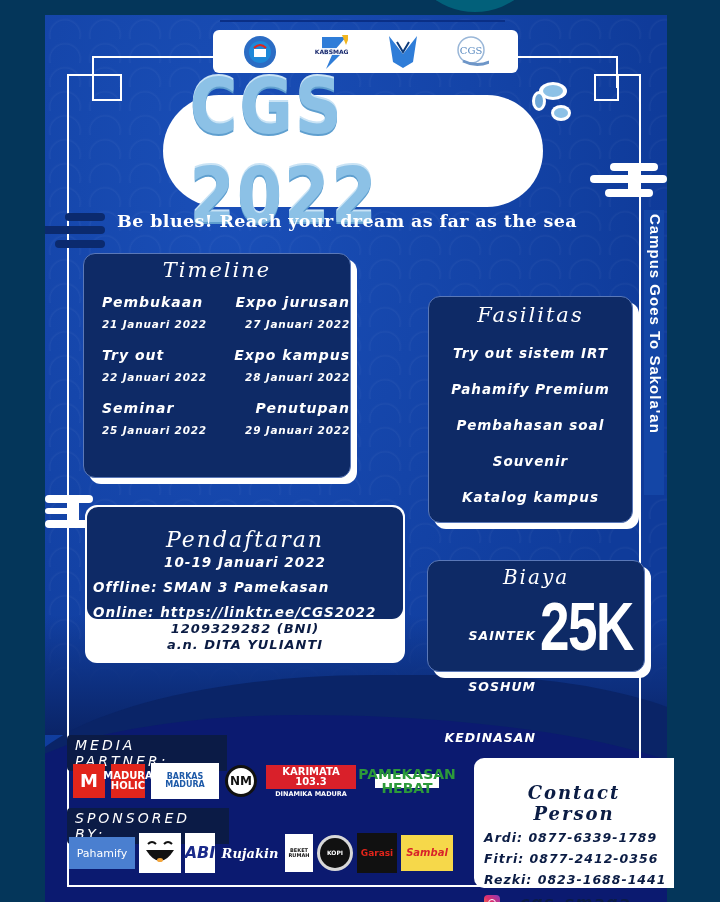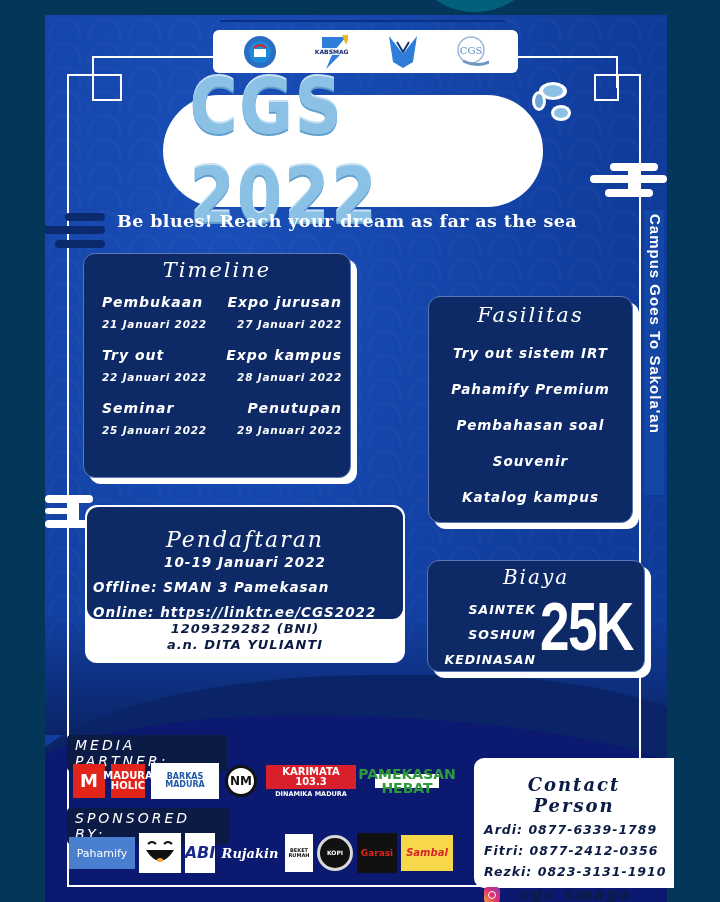--- a/index.html
+++ b/index.html
@@ -83,21 +83,21 @@
     position: absolute; background: #0e2a66; border-radius: 12px;
     box-shadow: 6px 6px 0 #ffffff; border: 1px solid #5a78b8;
   }
   .card-title {
     font-family: "DejaVu Serif", serif; font-style: italic;
     color: #ffffff; text-align: center; letter-spacing: 2px;
   }
 
   .timeline { left: 38px; top: 238px; width: 268px; height: 225px; }
   .timeline .card-title { font-size: 21px; margin-top: 4px; }
-  .tl-grid { position: absolute; left: 18px; right: 8px; top: 40px; display: grid; grid-template-columns: 1fr 1fr; row-gap: 17px; }
+  .tl-grid { position: absolute; left: 18px; right: 0; top: 40px; display: grid; grid-template-columns: 1fr 1fr; row-gap: 17px; }
   .tl-item .ev { font-size: 14px; font-weight: bold; font-style: italic; color: #fff; letter-spacing: 1px; }
   .tl-item .dt { font-size: 10.5px; font-weight: bold; font-style: italic; color: #fff; margin-top: 8px; letter-spacing: 0.8px; }
   .tl-item.r { text-align: right; }
 
   .fasilitas { left: 383px; top: 281px; width: 205px; height: 227px; }
   .fasilitas .card-title { font-size: 21px; margin-top: 6px; }
   .fas-list { list-style: none; text-align: center; margin-top: 8px; }
   .fas-list li { font-size: 13.5px; font-weight: bold; font-style: italic; color: #fff; letter-spacing: 1px; height: 36px; line-height: 36px; }
 
   .daftar-outer {
@@ -105,34 +105,34 @@
     background: #ffffff; border-radius: 12px;
   }
   .daftar { left: 42px; top: 492px; width: 316px; height: 112px; box-shadow: none; border: none; border-radius: 11px; }
   .daftar .card-title { font-size: 22px; margin-top: 20px; }
   .daftar-line { font-size: 13.5px; font-weight: bold; font-style: italic; color: #fff; letter-spacing: 1px; white-space: nowrap; }
   .bank { position: absolute; left: 40px; top: 606px; width: 320px; text-align: center; color: #0b1c44; font-weight: bold; font-style: italic; font-size: 13px; letter-spacing: 1px; line-height: 16px; }
 
   .biaya { left: 382px; top: 545px; width: 218px; height: 112px; }
   .biaya .card-title { font-size: 20px; margin-top: 4px; }
   .biaya-cats { position: absolute; left: 8px; top: 36px; text-align: right; width: 100px; }
-  .biaya-cats div { font-size: 12.5px; font-weight: bold; font-style: italic; color: #fff; letter-spacing: 1px; height: 25px; line-height: 25px; white-space: nowrap; }
+  .biaya-cats div { font-size: 12.5px; font-weight: bold; font-style: italic; color: #fff; letter-spacing: 1px; height: 25px; line-height: 25px; white-space: nowrap; margin-top: 26px; }
   .biaya-price { position: absolute; left: 112px; top: 26px; font-family: "Liberation Sans", sans-serif; font-weight: bold; font-size: 68px; color: #fff; transform: scaleX(0.78); transform-origin: left; letter-spacing: -2px; }
 
   .section-label {
     position: absolute; background: #0b1b46; color: #fff; font-size: 14px;
     font-style: italic; letter-spacing: 3px; padding: 2px 8px; border-radius: 4px 0 0 4px;
   }
   .logos-row { position: absolute; display: flex; align-items: center; gap: 6px; }
   .plogo { display: flex; align-items: center; justify-content: center; font-weight: bold; font-size: 8px; text-align: center; line-height: 1; }
 
   .contact {
     position: absolute; left: 474px; top: 758px; width: 200px; height: 130px;
     background: #ffffff; border-radius: 10px 0 0 10px;
-    padding: 16px 10px;
+    padding: 24px 10px;
   }
   .contact .ct-title { font-family: "DejaVu Serif", serif; font-style: italic; font-weight: bold; color: #0b1c44; font-size: 18px; letter-spacing: 2px; text-align: center; }
   .contact .ct-line { font-size: 12.5px; font-weight: bold; font-style: italic; color: #0b1c44; letter-spacing: 1px; margin-top: 6px; white-space: nowrap; }
   .ig-row { display: flex; align-items: center; gap: 20px; margin-top: 6px; }
   .ig-icon { width: 16px; height: 16px; border-radius: 4px; background: linear-gradient(45deg, #f9a43a, #e1306c, #8a3ab9); position: relative; }
   .ig-icon::before { content: ""; position: absolute; left: 4px; top: 4px; width: 6px; height: 6px; border: 1.5px solid #fff; border-radius: 50%; }
   .ig-handle { font-size: 16px; font-weight: bold; font-style: italic; color: #0b1c44; letter-spacing: 1.5px; }
 </style>
 </head>
 <body>
@@ -341,18 +341,18 @@
     <div class="plogo" style="width:52px; height:36px; background:#f6d84a; color:#d8232a; font-size:10px; font-style:italic;">
         <span>Sambal</span>
       </div>
   </div>
 </div>
 
 <div class="contact">
   <div class="ct-title">Contact Person</div>
   <div class="ct-line">Ardi: 0877-6339-1789</div>
   <div class="ct-line">Fitri: 0877-2412-0356</div>
-  <div class="ct-line">Rezki: 0823-3131-1910</div>
+  <div class="ct-line">Rezki: 0823-1688-1441</div>
   <div class="ig-row">
     <span class="ig-icon"></span>
     <span class="ig-handle">cgs_smaga</span>
   </div>
 </div>
 
 </body></html>

